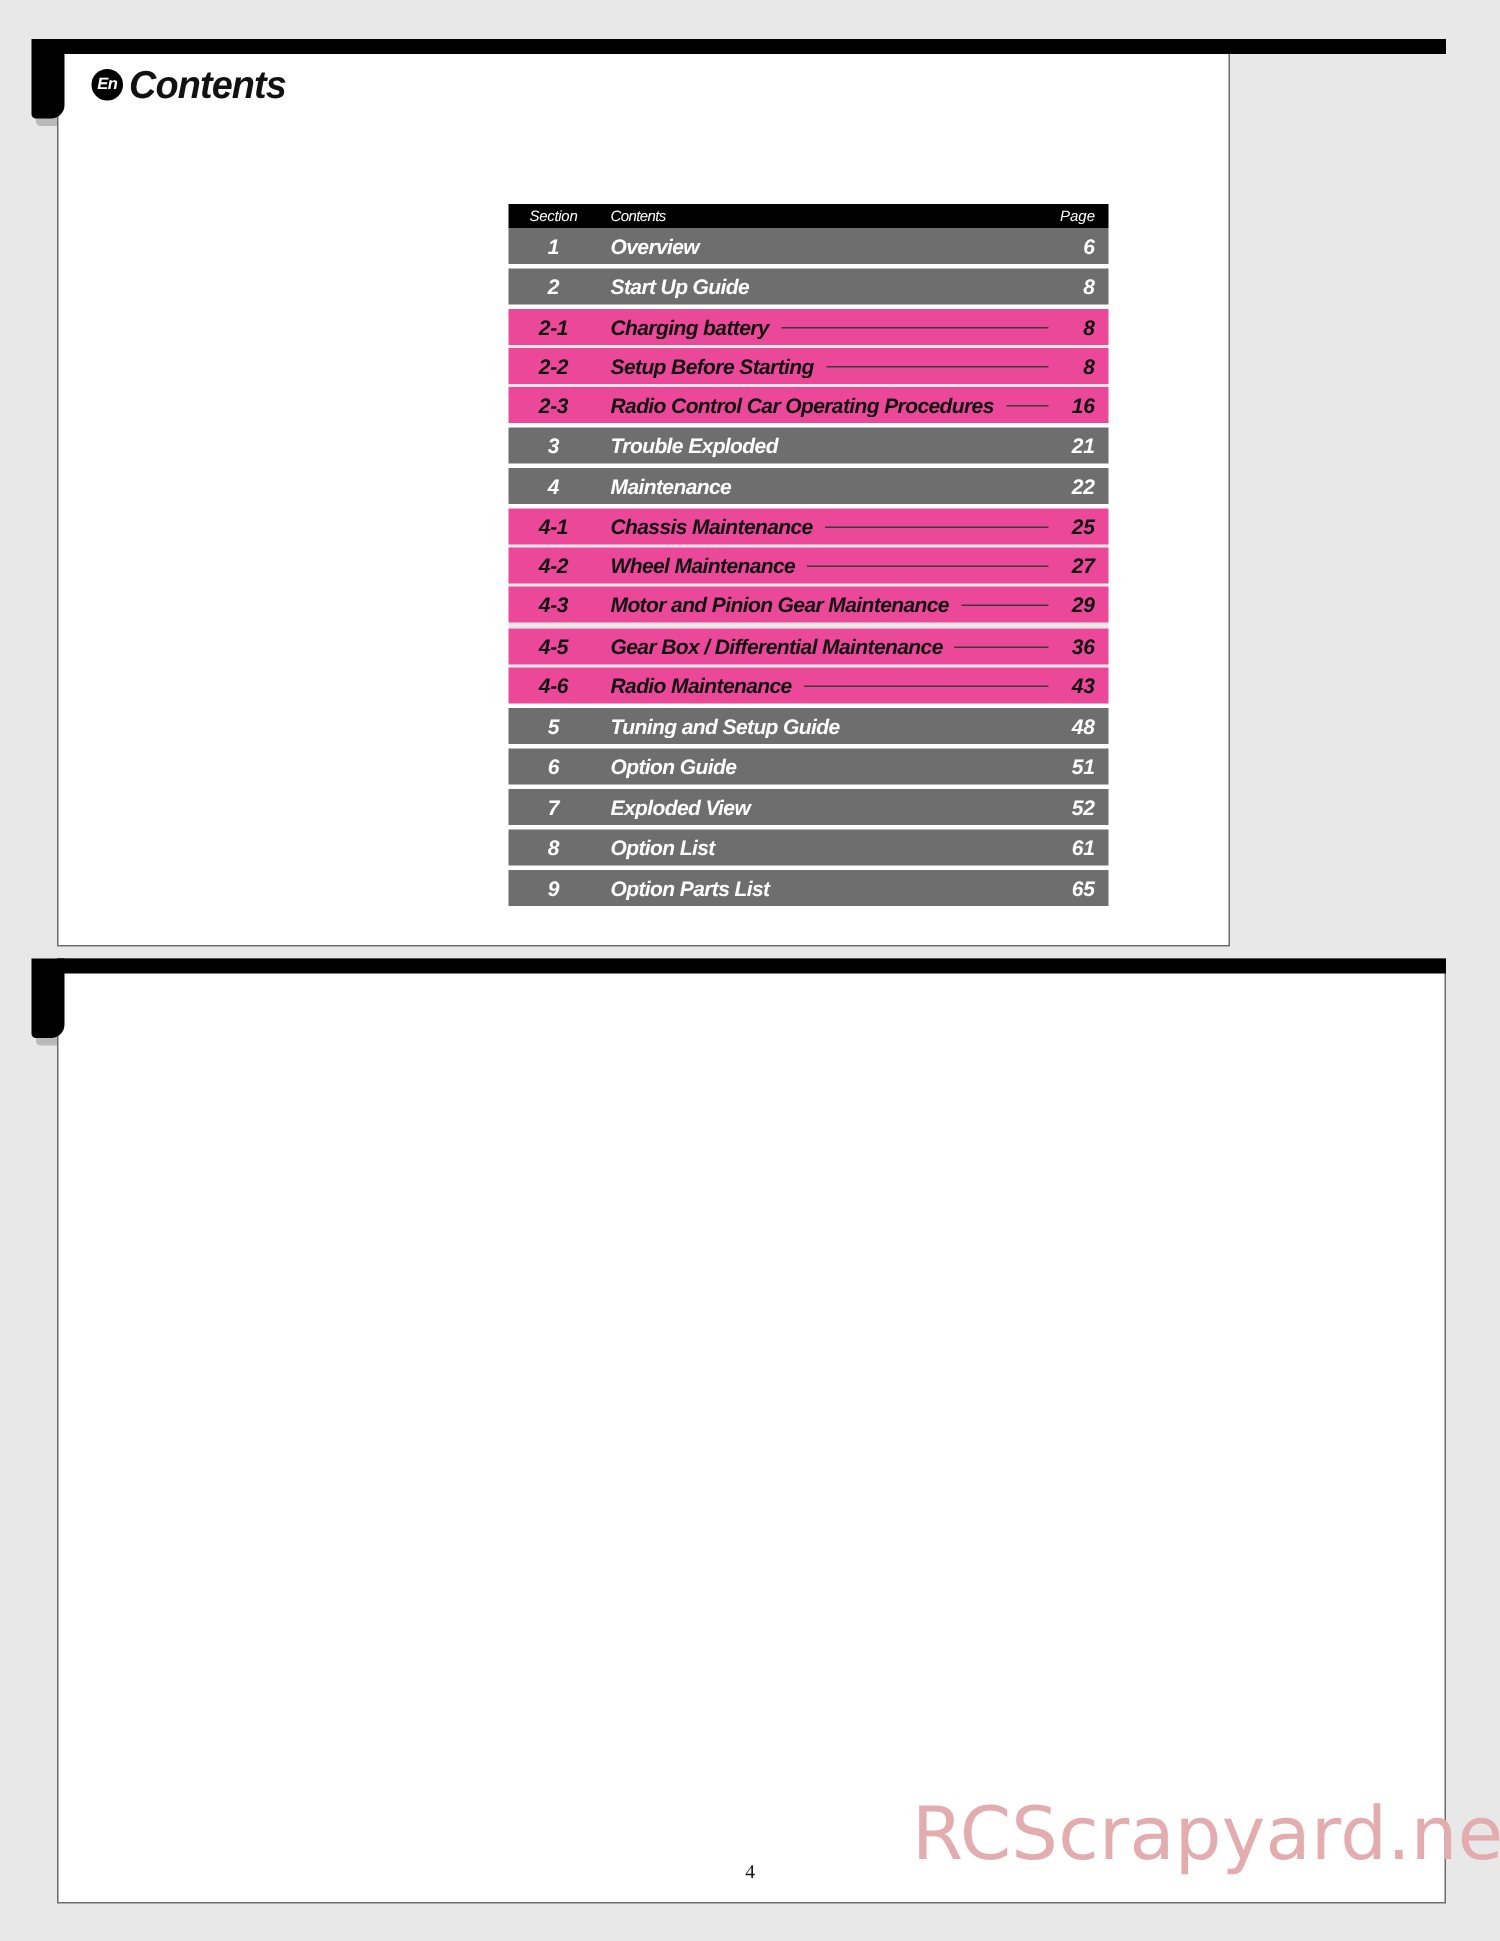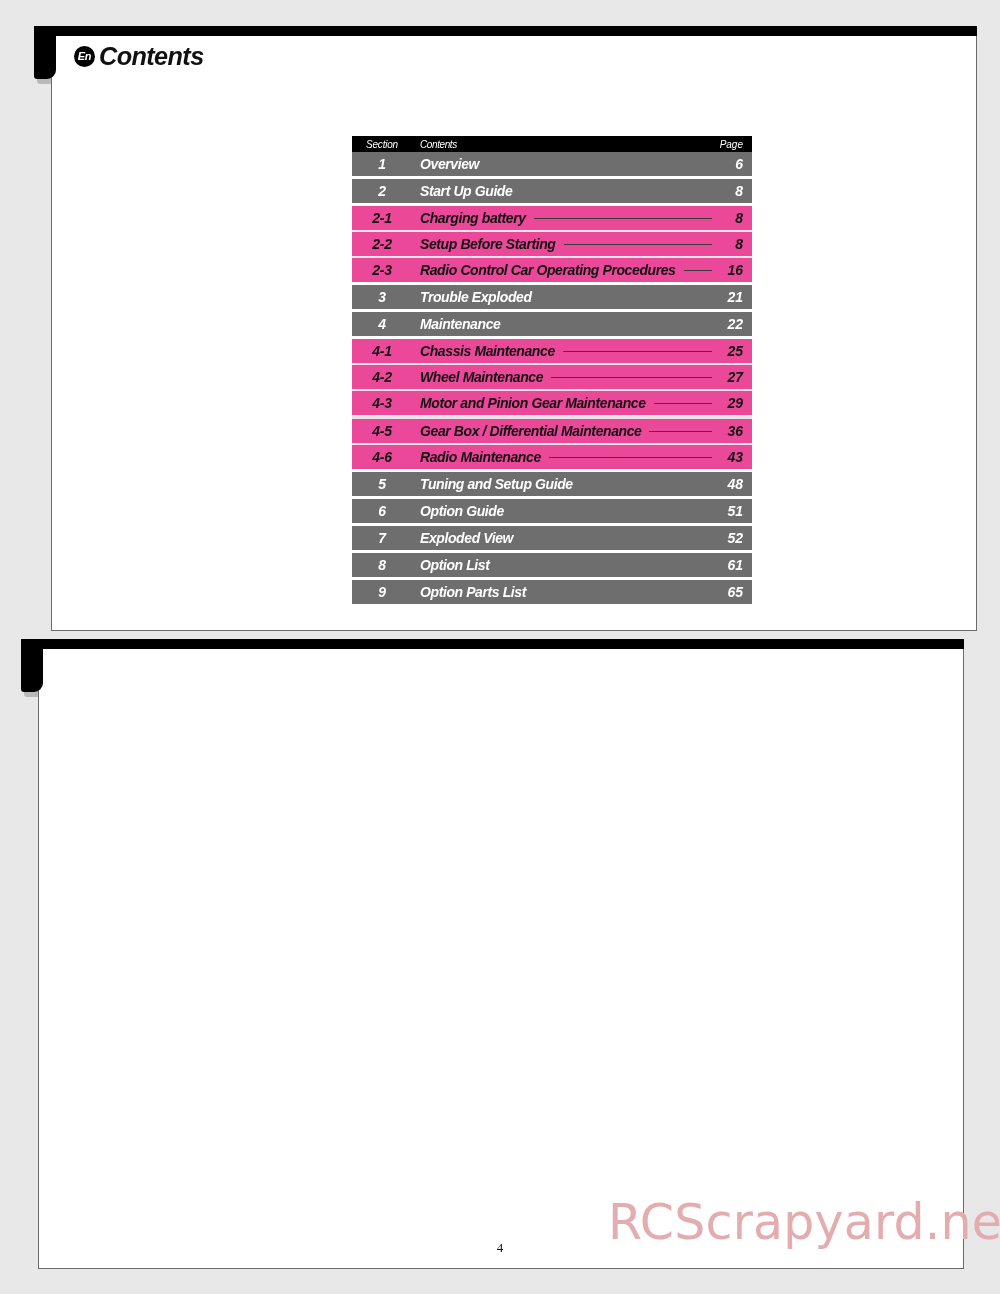--- a/index.html
+++ b/index.html
@@ -23,23 +23,23 @@
 
   
   .panel {
     position: absolute;
     background: #ffffff;
     border: 1px solid #6a6a6a;
     box-sizing: border-box;
     overflow: visible;
   }
   .panel.english {
-    left: 51px;
+    left: 38px;
     top: 26px;
-    width: 926px;
+    width: 782px;
     height: 605px;
     text-decoration: underline;
   }
   .panel.german {
     left: 38px;
     top: 639px;
     width: 926px;
     height: 630px;
   }
   

